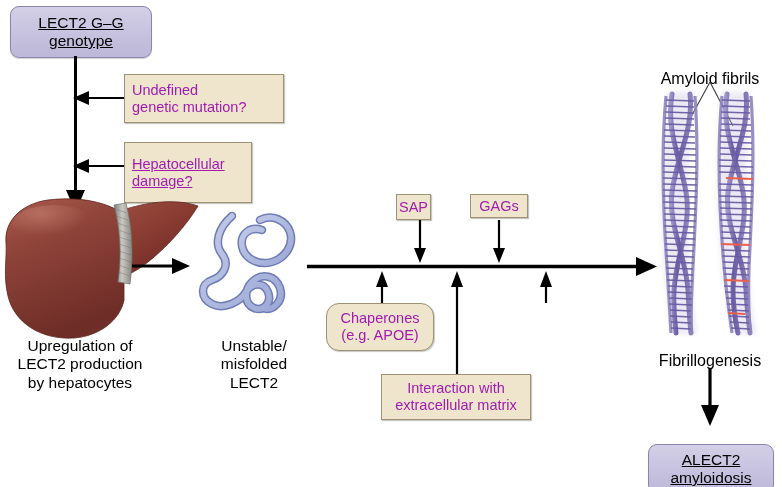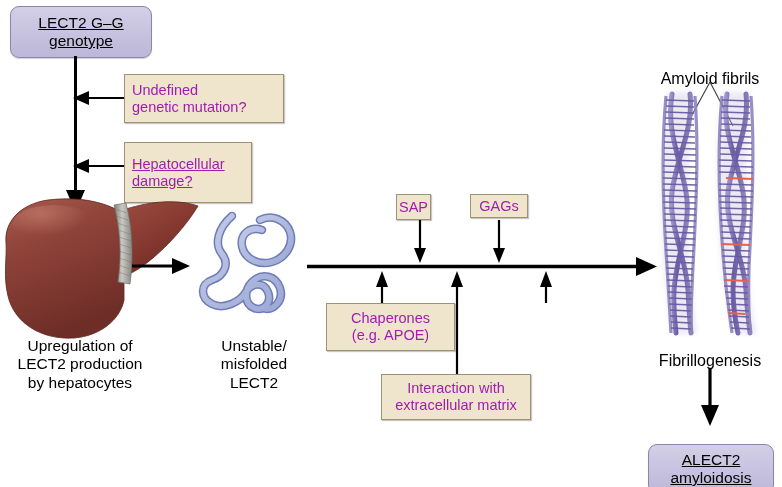--- a/index.html
+++ b/index.html
@@ -75,21 +75,21 @@
 LECT2</div>
 
   <div class="tbox ctr" style="left:396px;top:194px;width:35px;height:26px;">
     <span>SAP</span>
   </div>
 
   <div class="tbox ctr" style="left:470px;top:194px;width:58px;height:24px;">
     <span>GAGs</span>
   </div>
 
-  <div class="tbox ctr" style="left:326px;top:303px;width:129px;height:48px;">
+  <div class="tbox ctr" style="left:326px;top:303px;width:108px;height:48px;border-radius:13px;">
     <span style="white-space:pre-line;">Chaperones
 (e.g. APOE)</span>
   </div>
 
   <div class="tbox ctr" style="left:381px;top:374px;width:150px;height:46px;">
     <span style="white-space:pre-line;">Interaction with
 extracellular matrix</span>
   </div>
 
 

